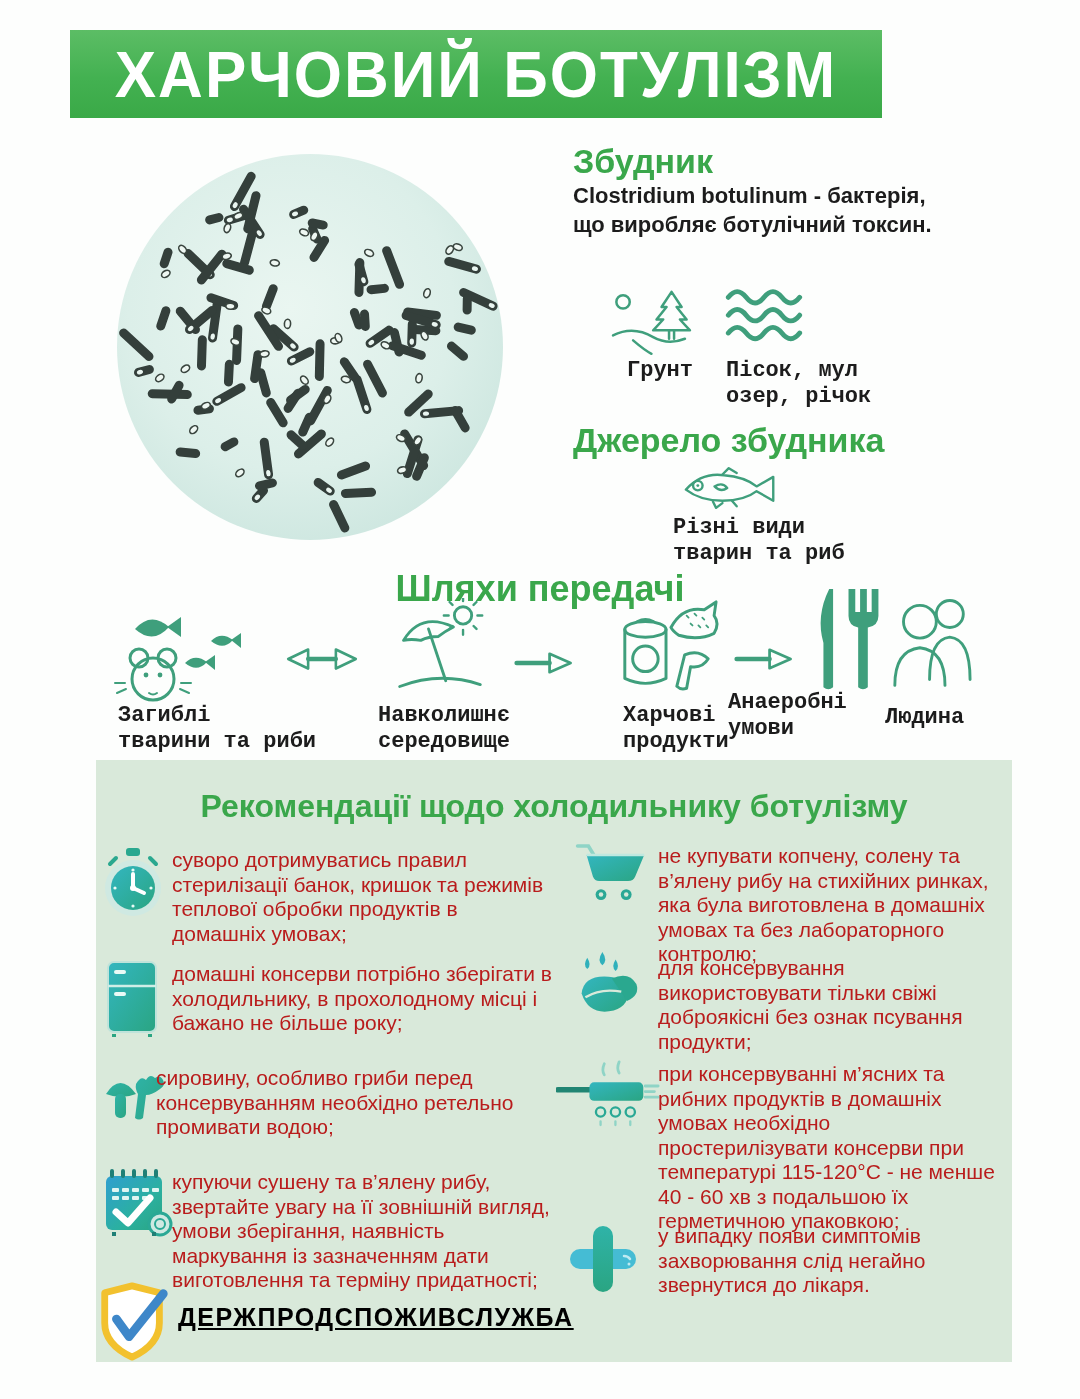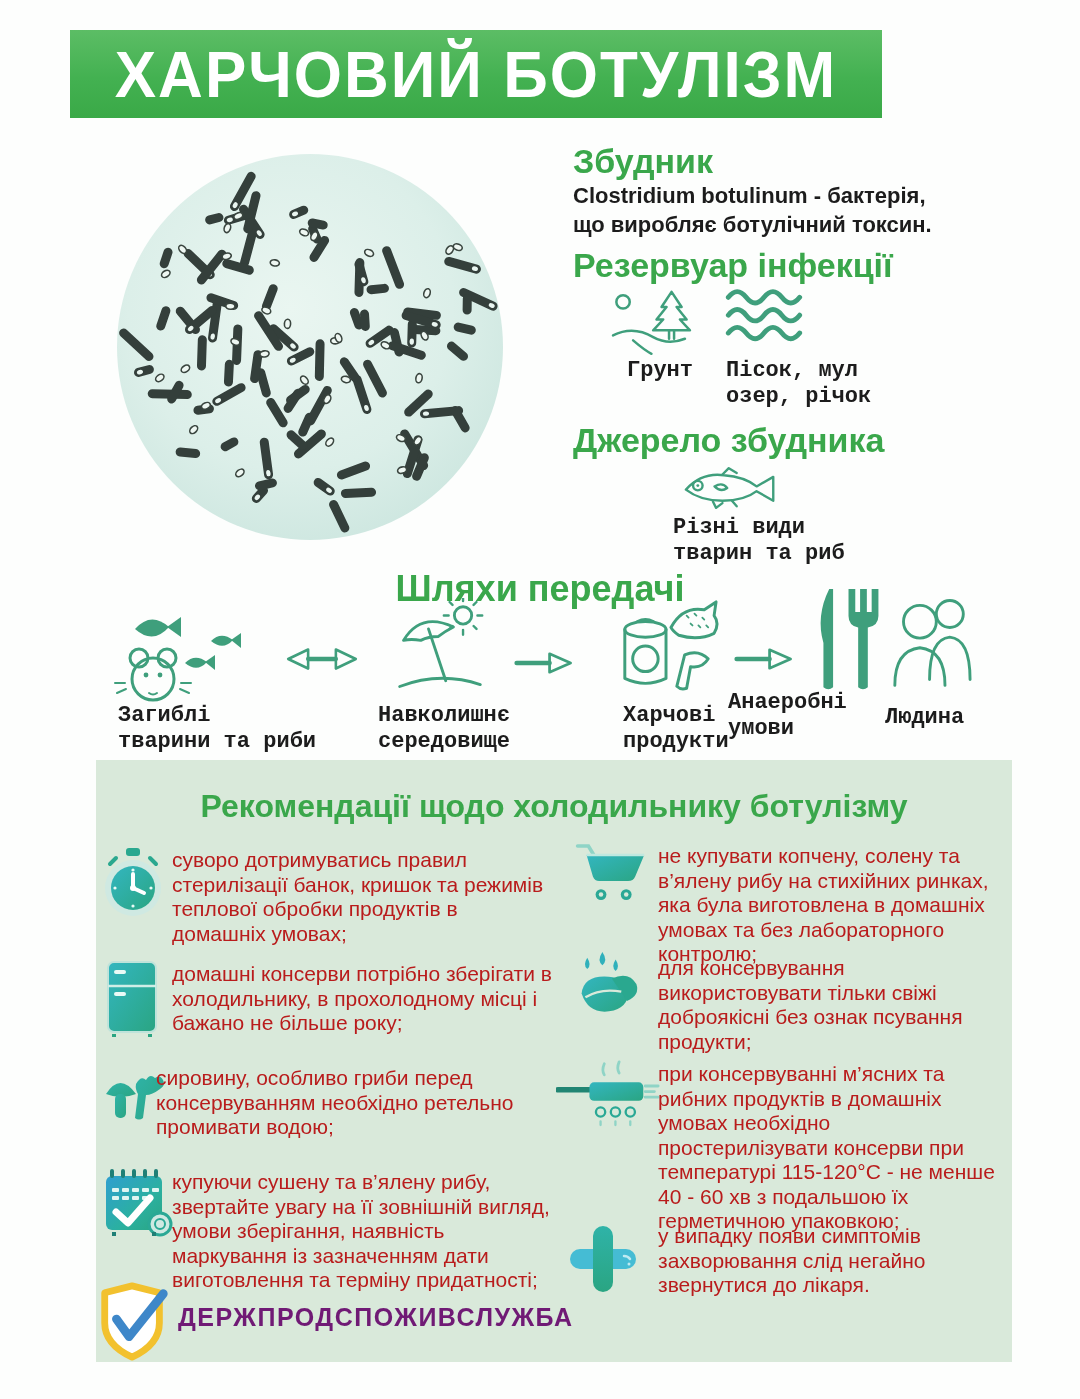--- a/index.html
+++ b/index.html
@@ -13,21 +13,21 @@
           display:flex;align-items:center;justify-content:center;}
   .banner span{color:#fff;font-size:62px;font-weight:800;letter-spacing:2px;transform:scaleY(1.05);}
   
   .h-green{color:#3aa74b;font-weight:800;font-size:34px;line-height:1.05;}
   .body-b{font-weight:700;font-size:22px;line-height:1.3;color:#1c1c1c;}
   .lbl{font-weight:700;font-size:22px;line-height:1.16;color:#1c1c1c;font-family:Liberation Mono, monospace;}
   
   .panel{left:96px;top:760px;width:916px;height:602px;background:#d9e9da;}
   .panel-title{left:0;top:28px;width:916px;text-align:center;color:#3aa74b;font-weight:800;font-size:32px;}
   .rec-text{font-weight:400;font-size:21px;line-height:1.17;color:#b91c1c;}
-  .logo-text{color:#701a75;font-weight:700;font-size:25px;letter-spacing:1.5px;}
+  .logo-text{color:#000000;font-weight:700;font-size:25px;letter-spacing:1.5px;text-decoration:underline;}
   .oicon{stroke:#3f9f7c;fill:none;stroke-width:3;stroke-linecap:round;stroke-linejoin:round;}
   .oicon-f{fill:#3f9f7c;stroke:none;}
   svg{display:block;}
 </style>
 </head>
 <body>
 
 <div class="page">
 
   <div class="abs banner">
@@ -184,21 +184,20 @@
           <ellipse cx="287.9" cy="290.1" rx="4.6" ry="3.1" fill="#eef7f2" stroke="#3a453f" stroke-width="1.6" transform="rotate(23.2 287.9 290.1)"></ellipse>
           <ellipse cx="125.3" cy="68.0" rx="4.6" ry="3.1" fill="#eef7f2" stroke="#3a453f" stroke-width="1.6" transform="rotate(157.4 125.3 68.0)"></ellipse>
         </g>
     </svg>
   </div>
 
   <div class="abs h-green" style="left:573px;top:144px;">Збудник</div>
   <div class="abs body-b pre" style="left:573px;top:182px;width:430px;">Clostridium botulinum - бактерія,
 що виробляє ботулічний токсин.</div>
 
-  <div class="abs h-green" style="left:573px;top:248px;">Резервуар інфекції</div>
 
   <div class="abs" style="left:608px;top:288px;">
     <svg width="92" height="68" viewBox="0 0 110 80">
       <circle class="oicon" cx="18" cy="16" r="8"></circle>
       <path class="oicon" d="M76 4 L64 22 H70 L58 37 H66 L54 50 H98 L86 37 H94 L82 22 H88 Z"></path>
       <path class="oicon" d="M73 50 V60 M79 50 V60"></path>
       <path class="oicon" d="M6 56 Q30 44 54 58 Q72 68 92 60"></path>
       <path class="oicon" d="M30 62 Q44 74 52 78"></path>
     </svg>
   </div>

